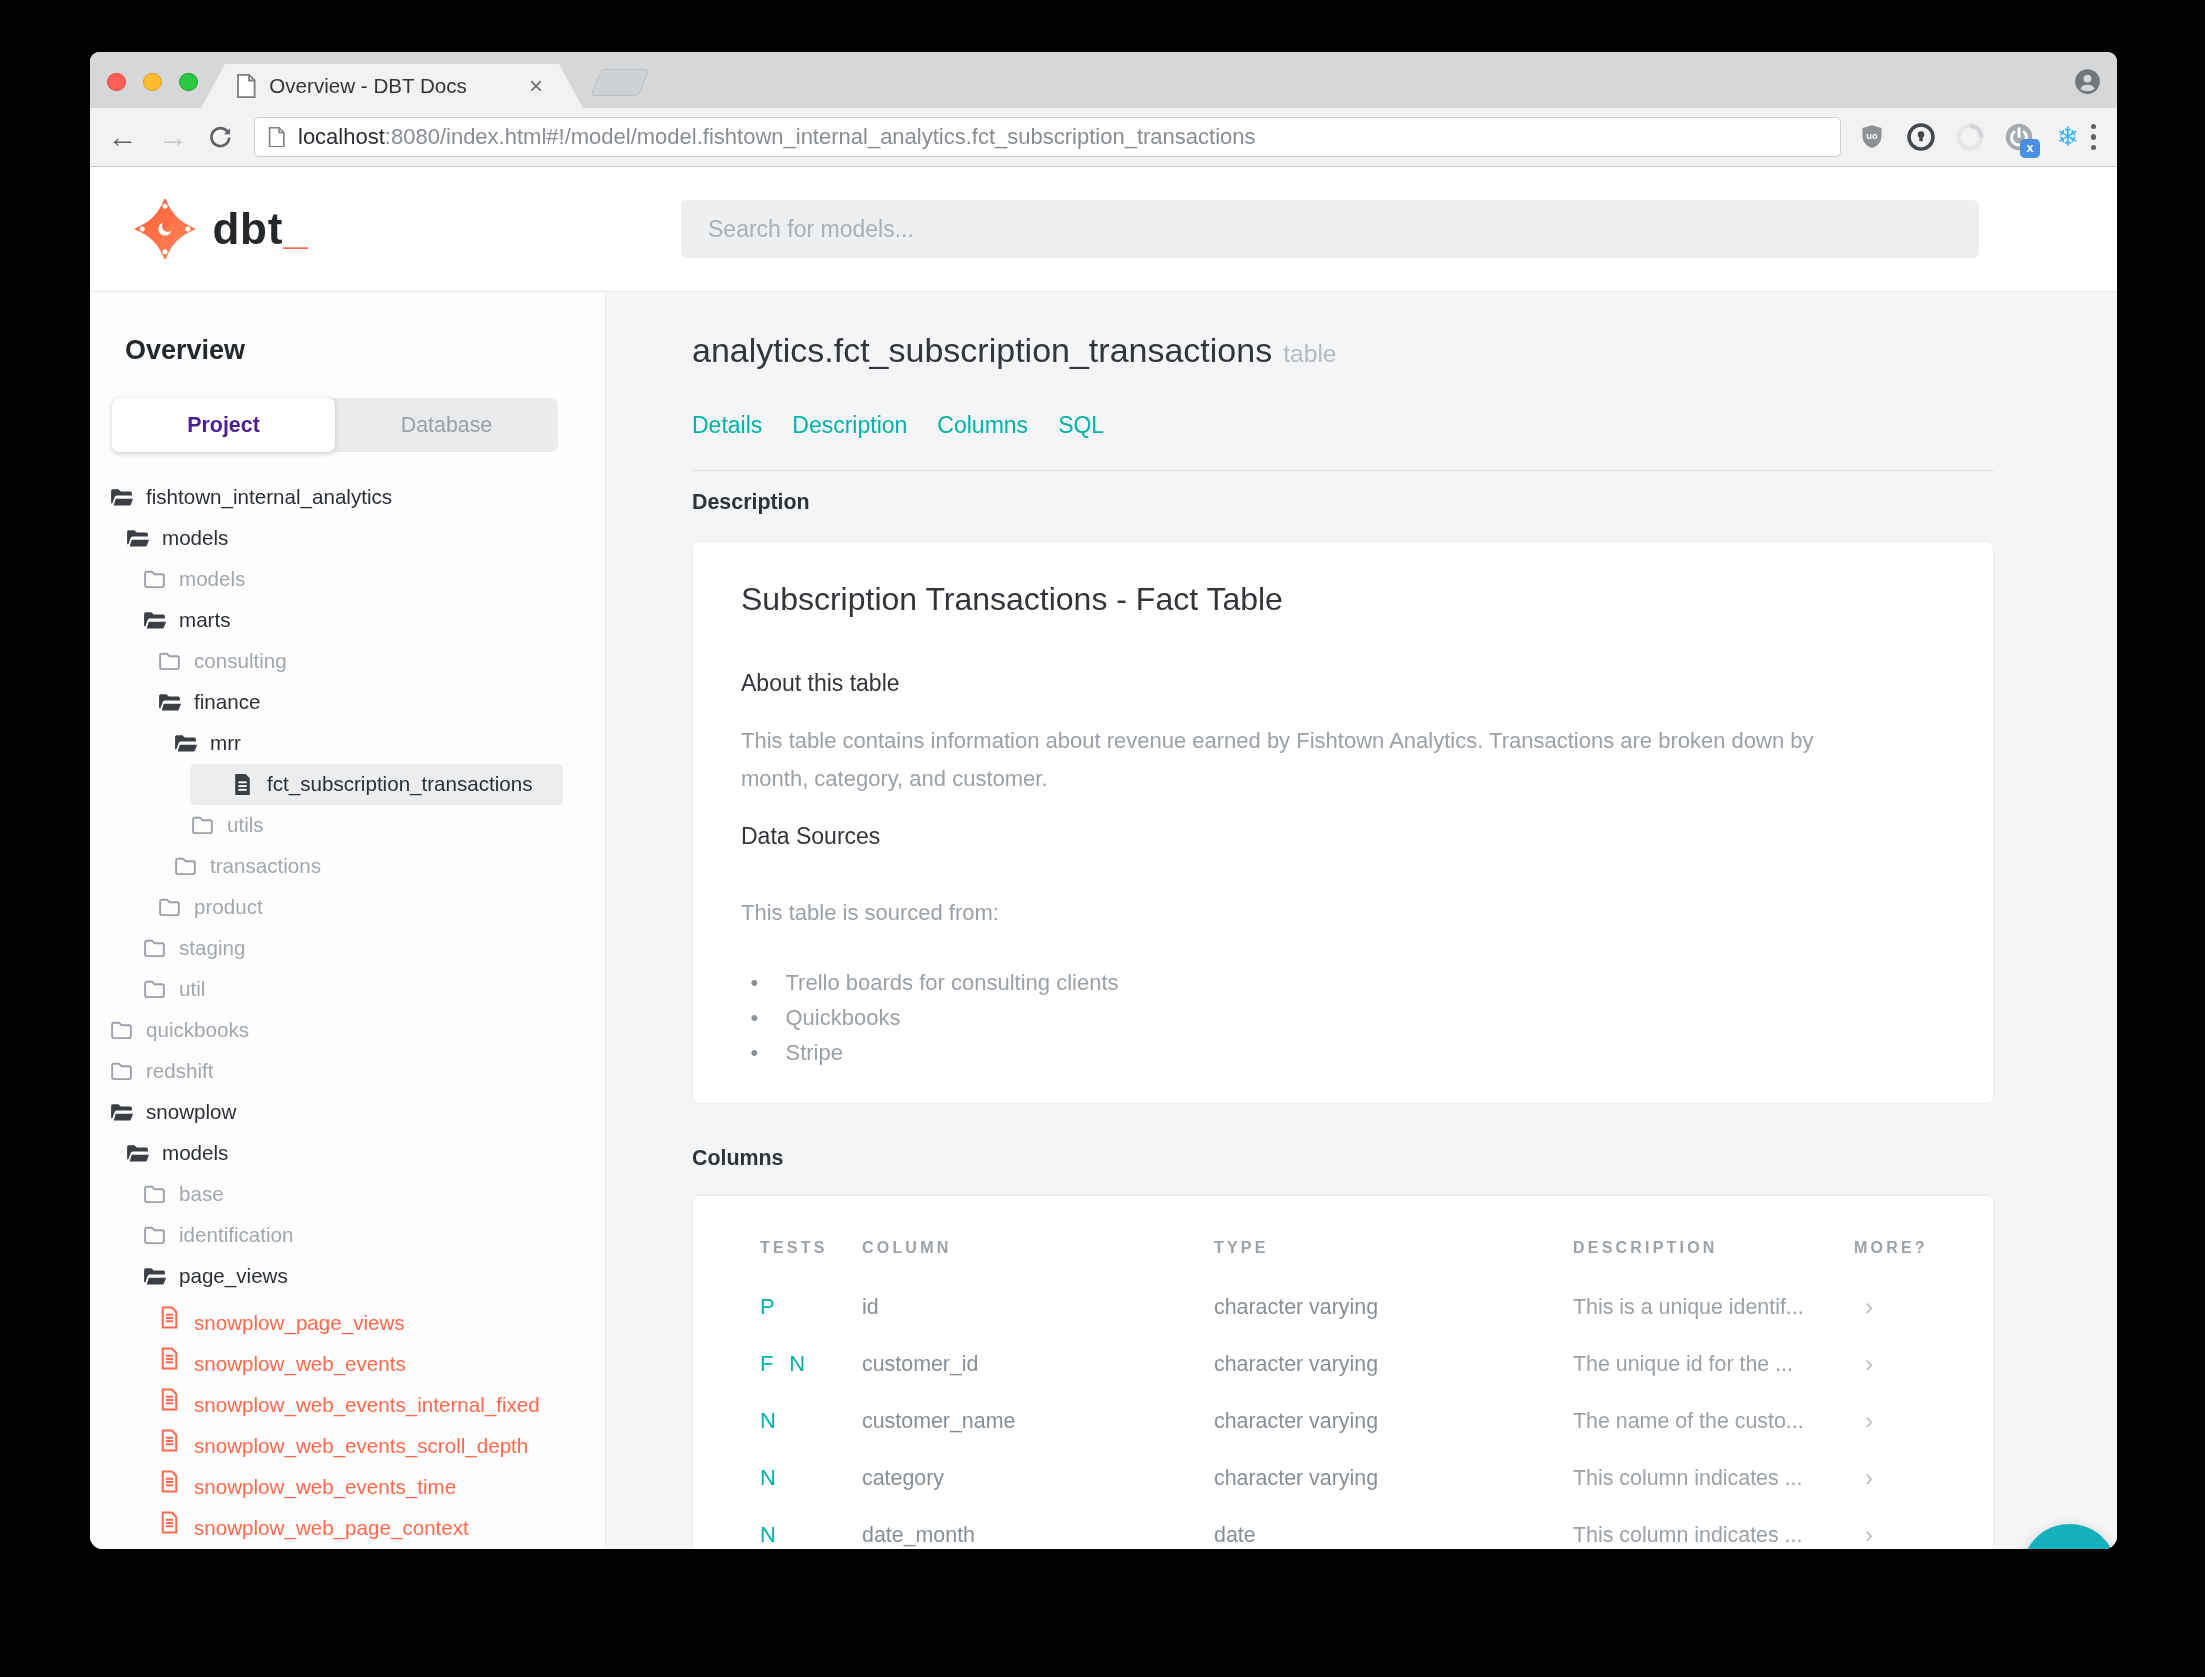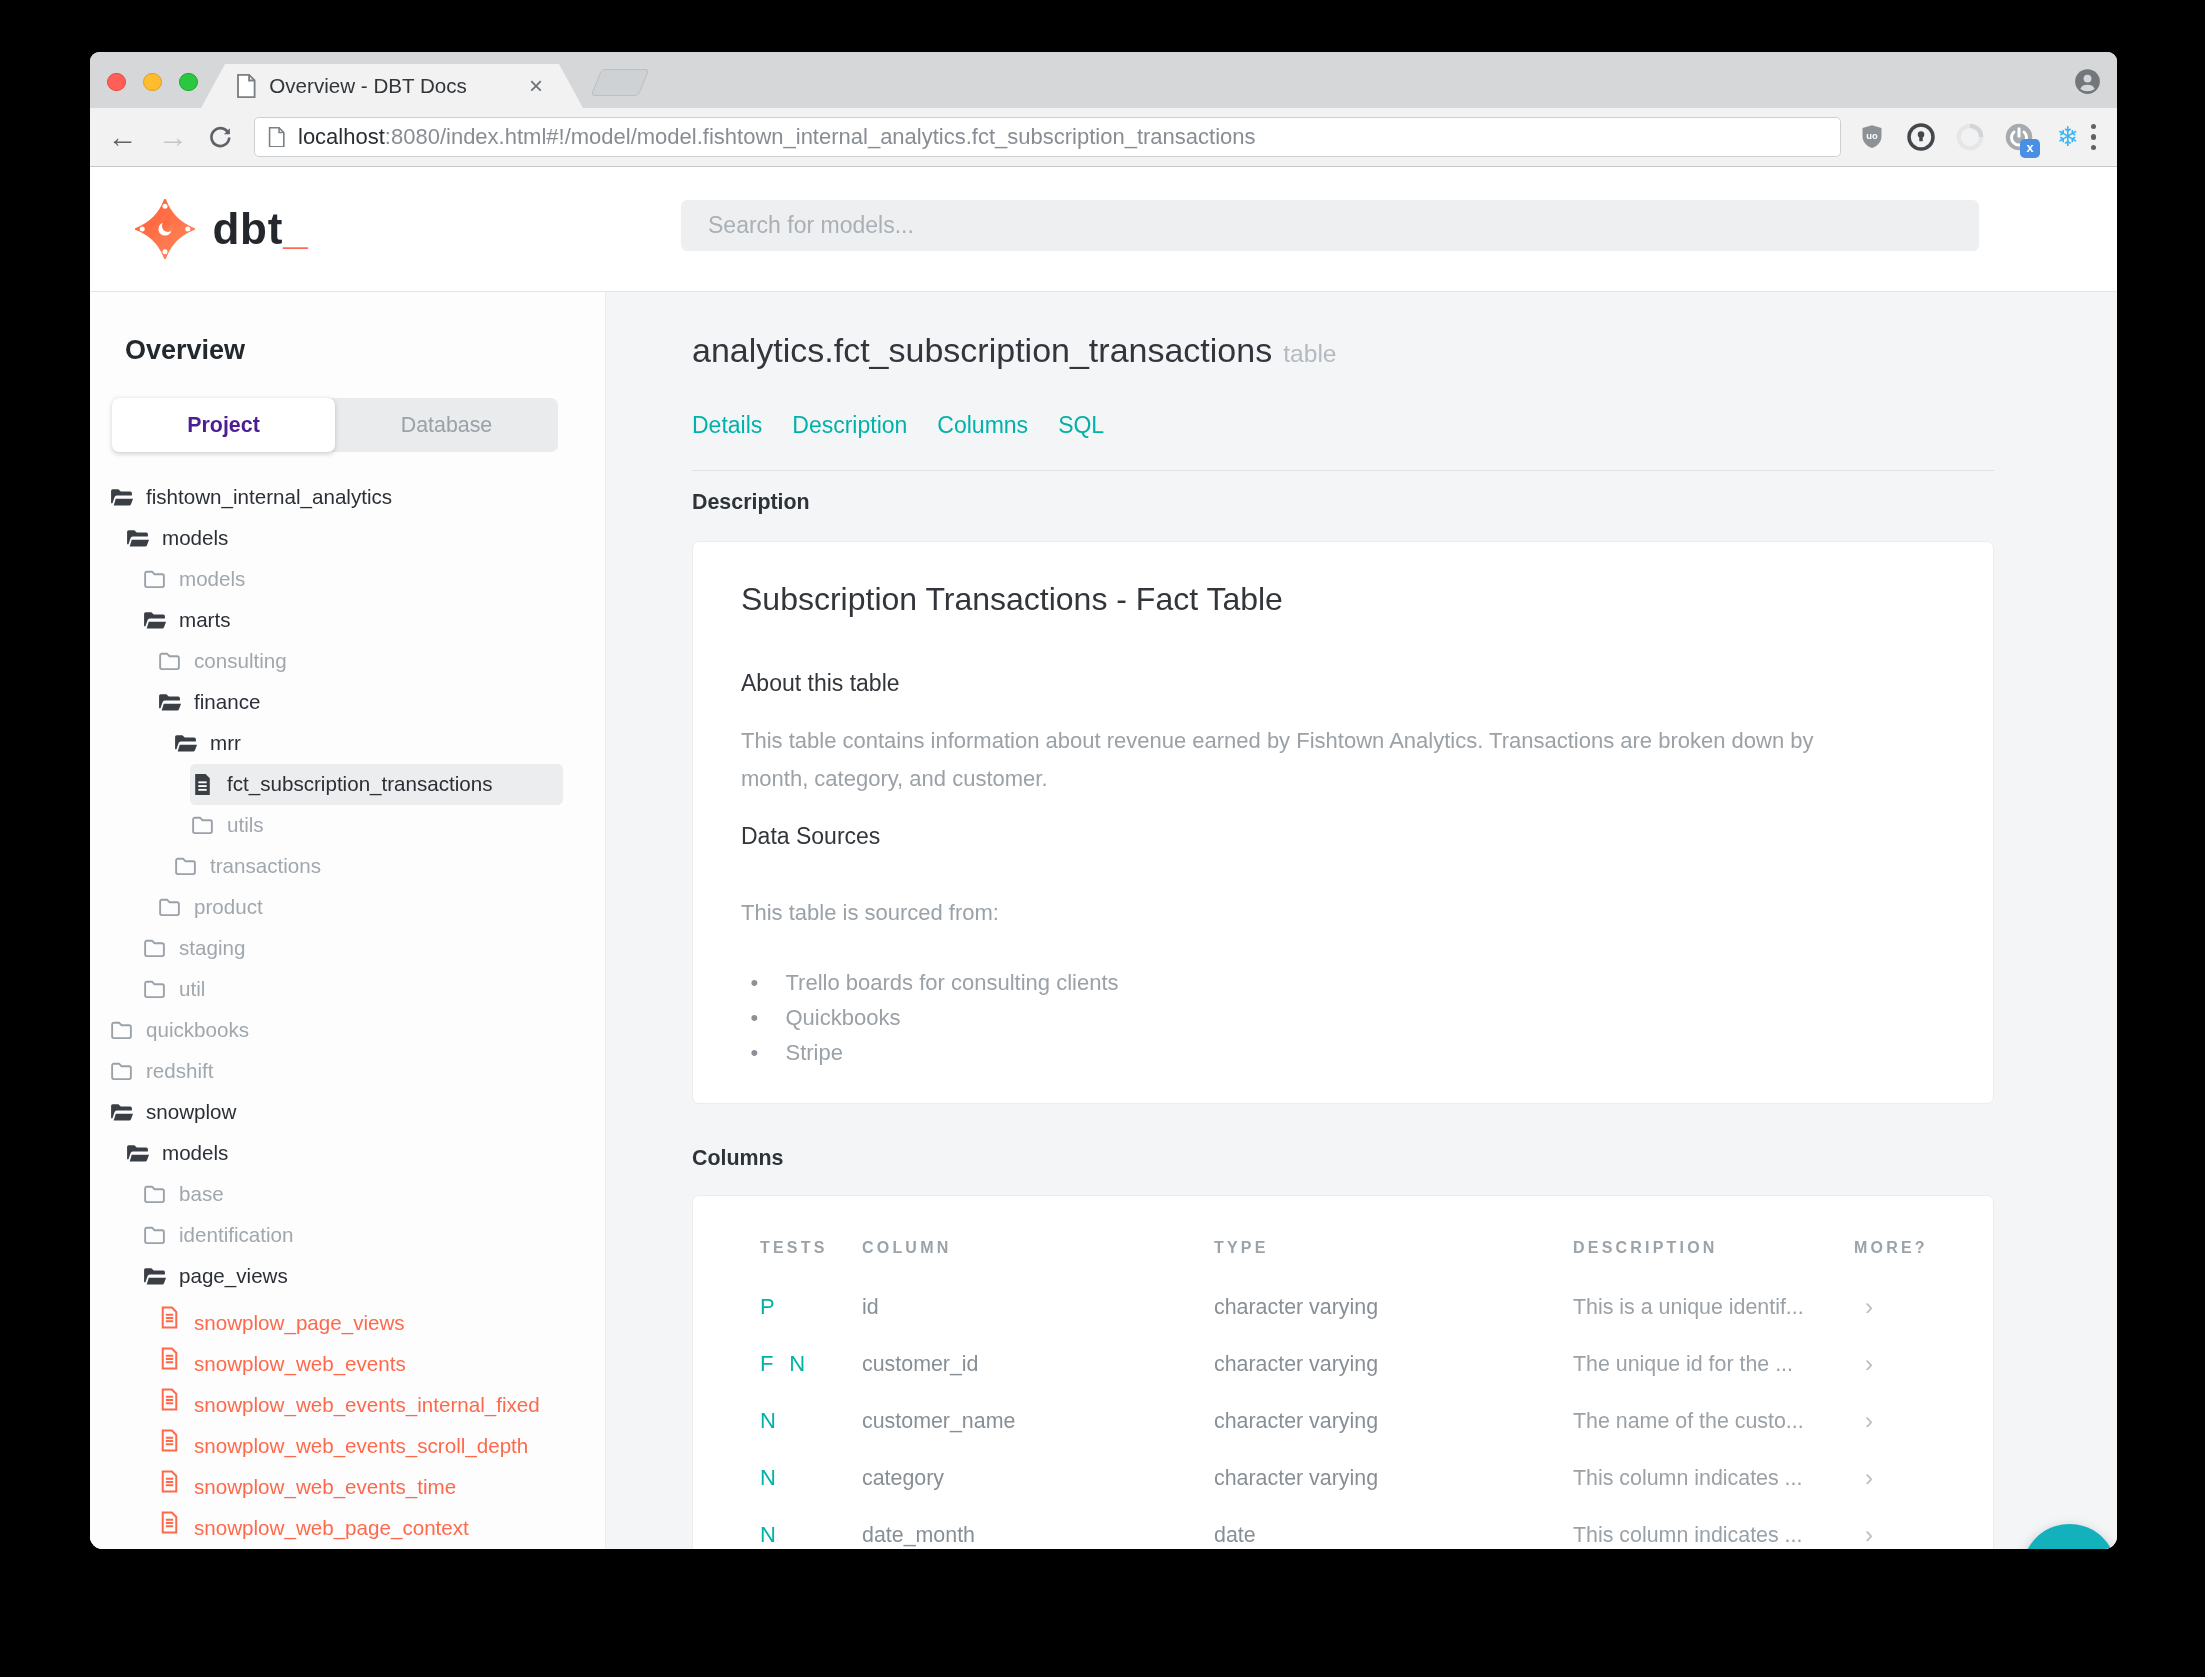--- a/index.html
+++ b/index.html
@@ -48,21 +48,21 @@
   .menu-dots{display:flex;flex-direction:column;gap:4.8px;margin:0 20.6px 0 8px;}
   .menu-dots i{width:5.5px;height:5.5px;border-radius:50%;background:#5f6368;display:block;}
 
   
   .page{flex:1;display:flex;flex-direction:column;overflow:hidden;position:relative;background:#f4f5f7;}
   .page-header{height:124px;background:#fff;border-bottom:0.8px solid #e4e7ea;position:relative;flex:0 0 auto;}
   .logo{position:absolute;left:45px;top:32px;display:flex;align-items:flex-start;}
   .logo svg{width:60px;height:60px;}
   .logo-text{margin-left:17.4px;font-size:44px;font-weight:bold;color:#24282c;letter-spacing:0.8px;line-height:60px;}
   .logo-us{color:#ff694b;font-weight:bold;font-size:44px;line-height:60px;}
-  .searchbox{position:absolute;left:591px;top:33px;width:1298px;height:51px;background:#edeff1;
+  .searchbox{position:absolute;left:591px;top:33px;width:1298px;height:58px;background:#edeff1;
     border:none;border-radius:6.3px;font-size:23px;color:#4a5056;padding:0 27px;box-sizing:border-box;
     font-family:"Liberation Sans",sans-serif;}
   .searchbox::placeholder{color:#a9b0b6;}
   .page-body{flex:1;display:flex;overflow:hidden;}
 
   
   .sidebar{width:515px;flex:0 0 auto;background:#fdfdfe;border-right:0.8px solid #ebedef;
     overflow:hidden;position:relative;}
   .sb-heading{margin:43px 0 0 35px;font-size:27px;font-weight:bold;color:#23282d;}
   .segmented{margin:32px 0 0 22px;width:446px;height:54px;background:#e9ebed;border-radius:7.1px;
@@ -78,21 +78,21 @@
   .lv0{margin-left:19px;} .lv1{margin-left:35px;} .lv2{margin-left:52px;}
   .lv3{margin-left:67px;} .lv4{margin-left:83px;} .lv5{margin-left:100px;}
   .trow svg{display:none;width:25px;height:25px;}
   .trow.icon-folder-open svg.i-open{display:block;}
   .trow.icon-folder-closed svg.i-closed{display:block;}
   .trow.icon-file svg.i-file{display:block;}
   .trow.icon-file-red svg.i-filered{display:block;}
   .trow.dark .t-label{color:#2b3036;}
   .trow.gray .t-label{color:#a0a7ad;}
   .trow.red .t-label{color:#ff694b;margin-top:11px;}
-  .trow.selected{background:#ebedef;border-radius:5.5px;}
+  .trow.selected{background:#ebedef;border-radius:5.5px;padding-left:40px;}
   .trow.selected .t-label{color:#2b3036;}
 
   
   .main{flex:1;overflow:hidden;padding-left:86px;position:relative;}
   .m-title{margin-top:36px;font-size:34px;color:#32363c;line-height:44px;}
   .m-title .suffix{font-size:24.6px;color:#b4bac0;margin-left:11px;}
   .m-nav{margin-top:33px;display:flex;gap:30px;height:32px;align-items:center;}
   .m-nav a{font-size:23px;color:#00b2a9;text-decoration:none;}
   .m-divider{margin-top:29px;width:1302px;height:0.8px;background:#dfe2e5;}
   .sec-label{margin-top:16px;height:30px;line-height:30px;font-size:21.4px;font-weight:bold;color:#2e3338;}

